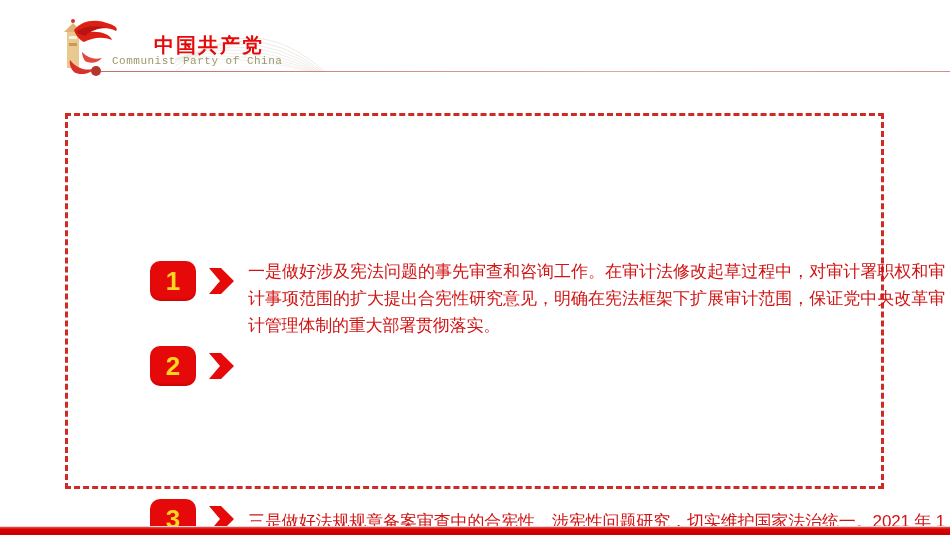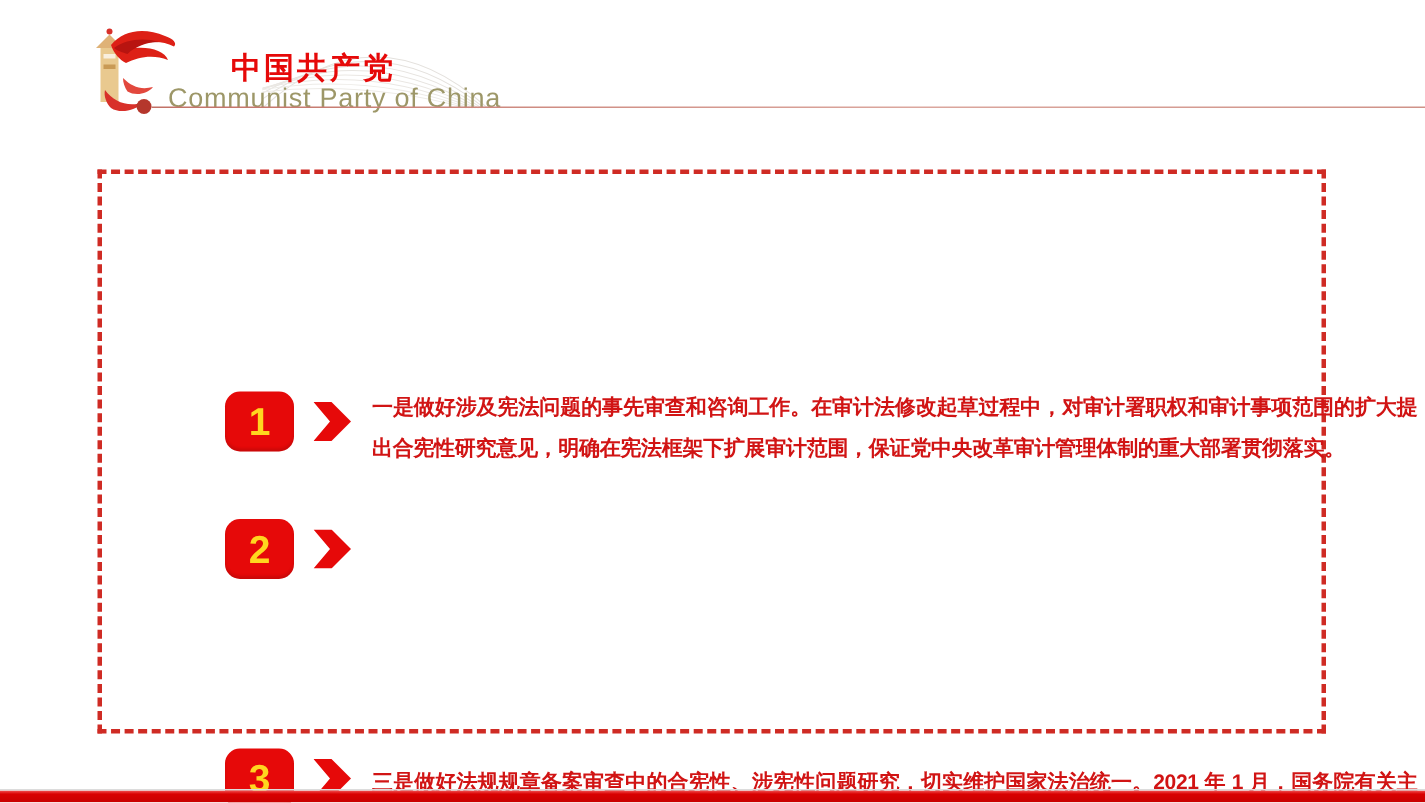--- a/index.html
+++ b/index.html
@@ -28,21 +28,21 @@
   .guilloche { position: absolute; left: 175px; top: 22px; width: 150px; height: 52px; }
   .logo-mark { position: absolute; left: 52px; top: 16px; width: 72px; height: 64px; }
   .logo-title {
     position: absolute; left: 122px; top: 32px;
     font-size: 20px; font-weight: bold; letter-spacing: 2px;
     color: var(--accent-red);
     margin-left: 32px;
   }
   .logo-subtitle {
     position: absolute; left: 112px; top: 55px;
-    font-size: 18px; color: var(--subtitle-olive); letter-spacing: 0.5px;
+    font-size: 11px; color: var(--subtitle-olive); letter-spacing: 0.5px; font-family: Liberation Mono, monospace;
   }
   .header-dot {
     position: absolute; left: 91px; top: 66px;
     width: 10px; height: 10px; border-radius: 50%;
     background: #b5372c;
   }
   .header-line {
     position: absolute; left: 101px; top: 71px; right: 0; height: 1px;
     background: linear-gradient(to right, #c27166, #dba79e 60%, #cf9288);
   }
@@ -64,21 +64,21 @@
     background: var(--badge-red);
     border-radius: 10px;
     display: flex; align-items: center; justify-content: center;
     color: var(--number-yellow);
     font-size: 26px; font-weight: bold;
     box-shadow: inset 0 -2px 2px rgba(0,0,0,0.12);
   }
   .chevron { position: absolute; left: 59px; top: 7px; width: 25px; height: 26px; }
   .item-text {
     margin-left: 98px; width: 697px;
-    font-size: 14px; font-weight: bold;
+    font-size: 17px; font-weight: normal;
     line-height: 27px; letter-spacing: -0.2px;
     color: var(--text-red);
     text-align: justify;
   }
   .item-1 .item-text { margin-top: -3px; }
   .item-2 .item-text { margin-top: 1px; }
   .item-3 .item-text { margin-top: 9px; }
 
   
   .bottom-bar {

